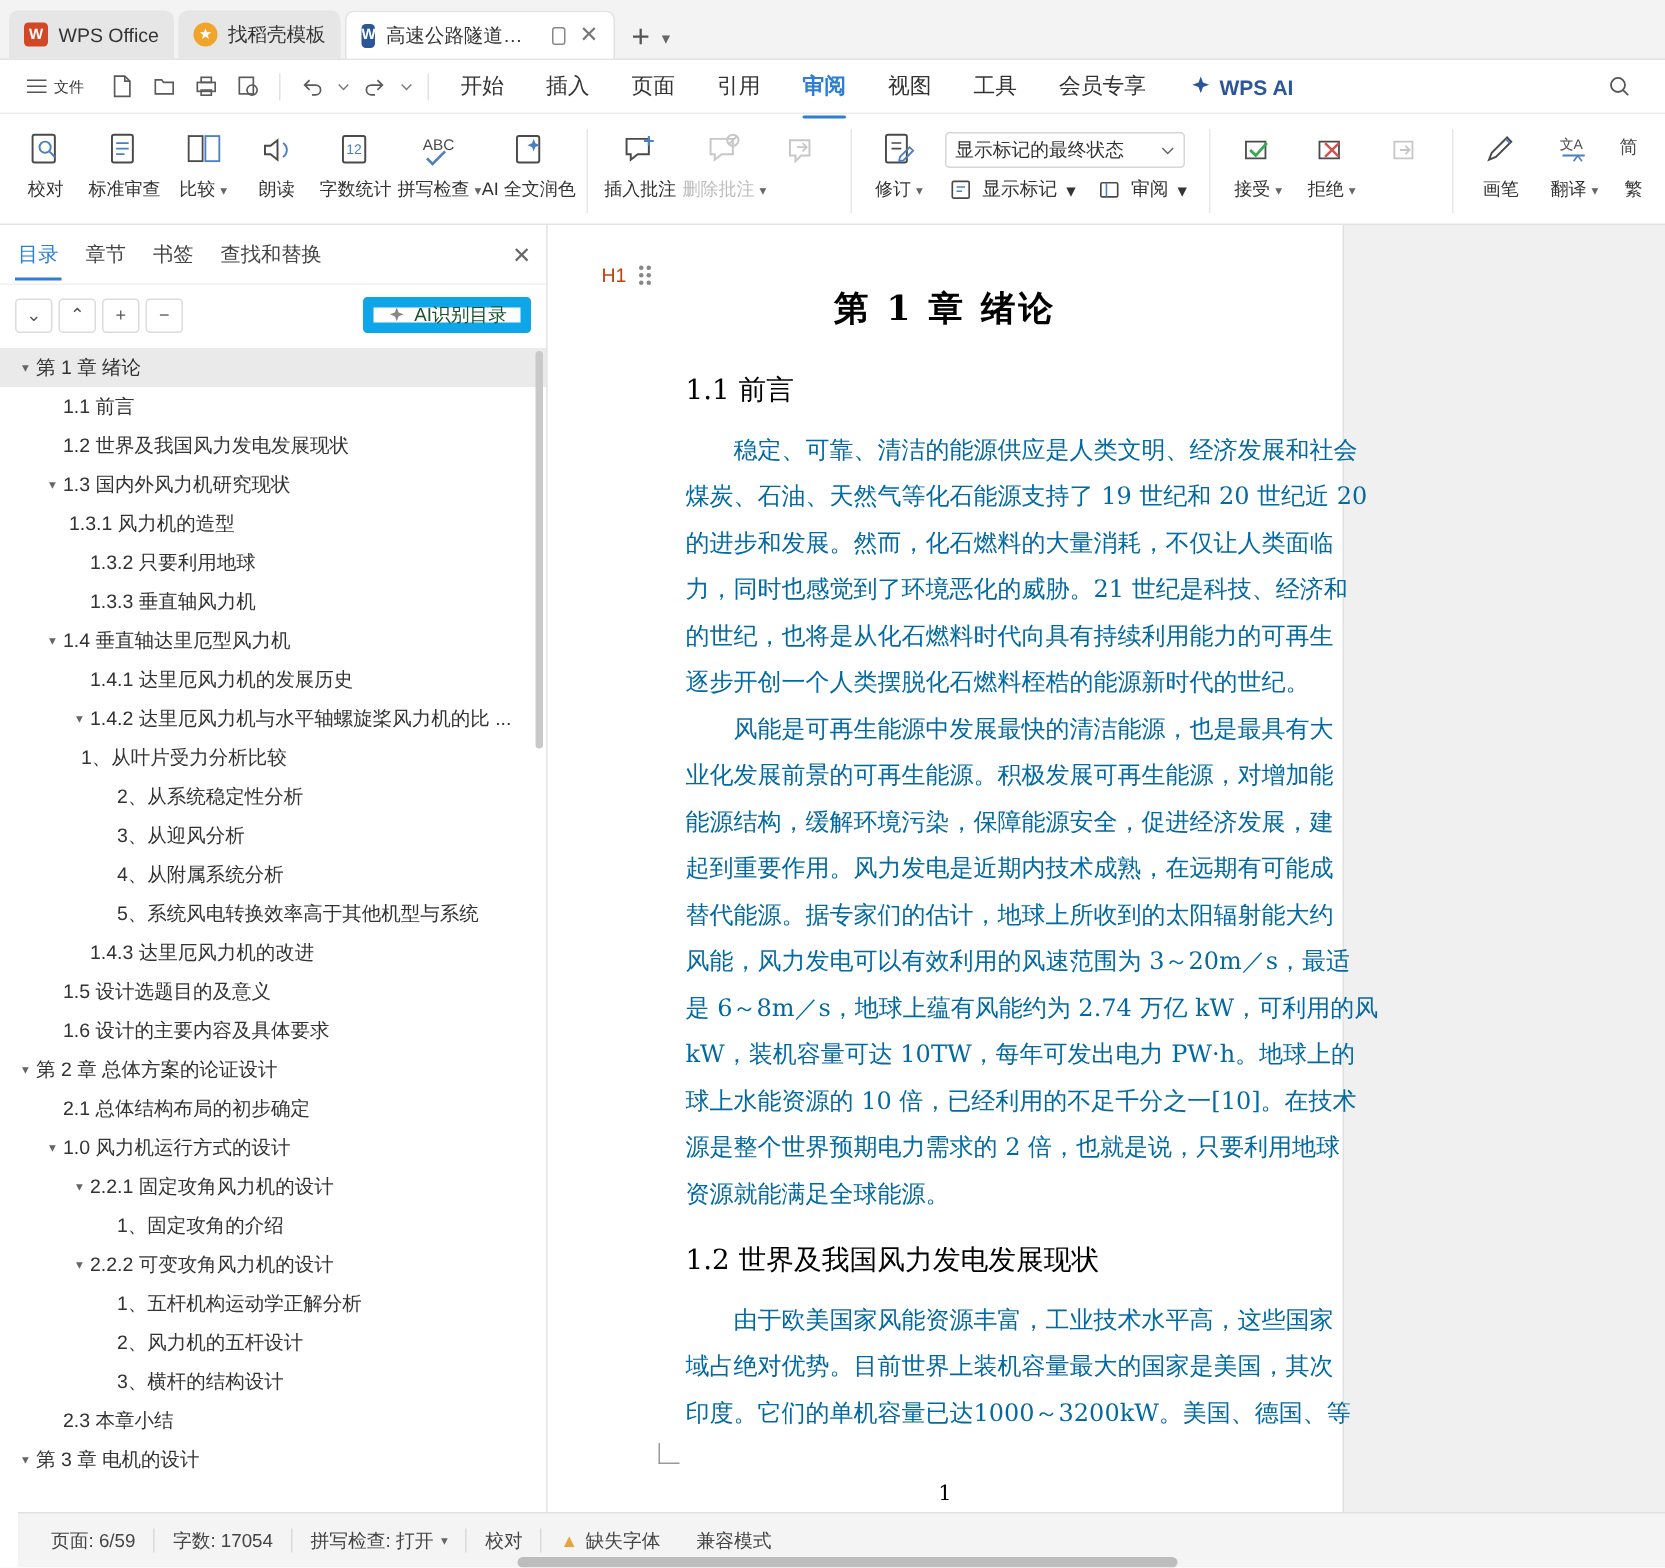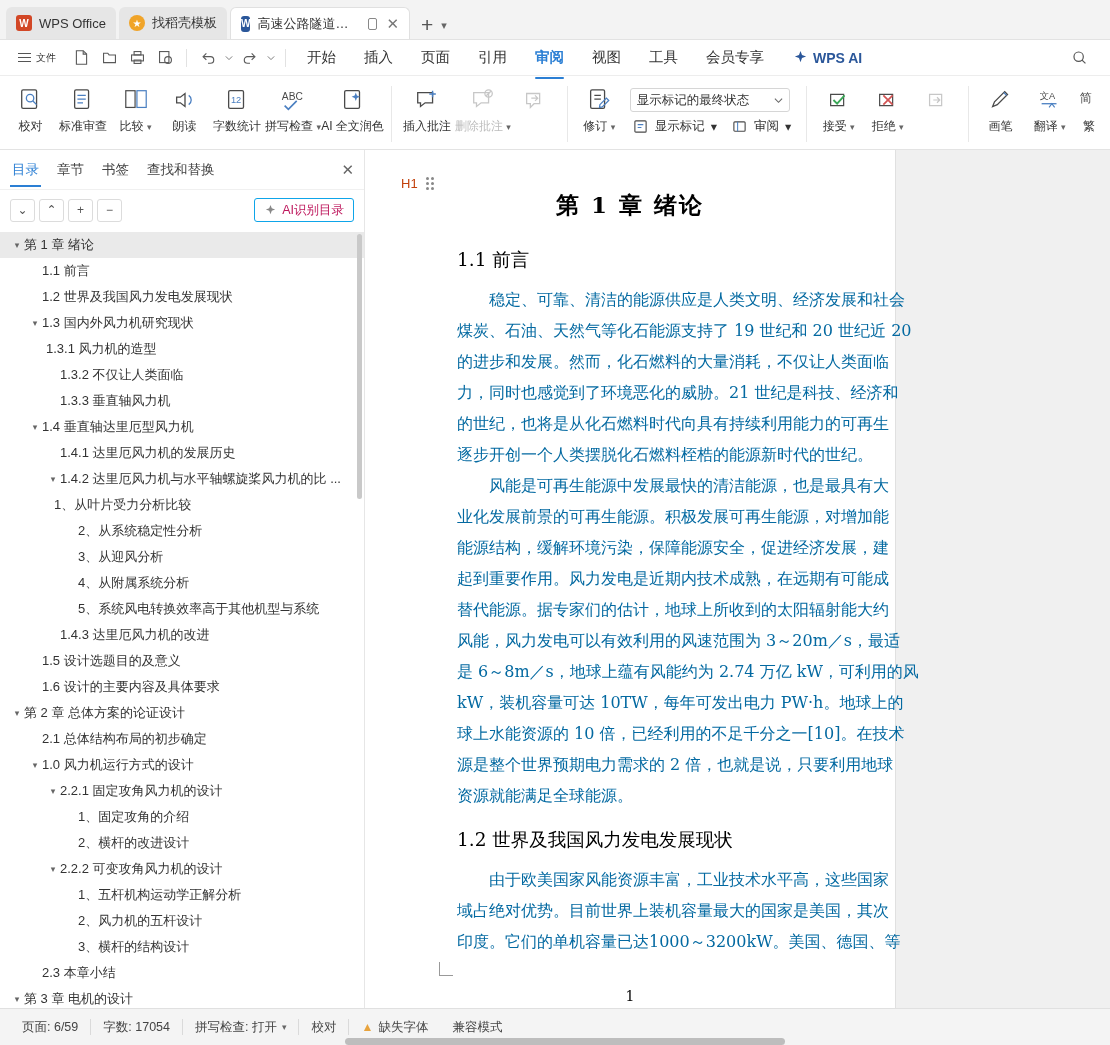--- a/index.html
+++ b/index.html
@@ -193,24 +193,24 @@
   }
   .sb-btn {
     width: 25px; height: 23px;
     border: 1px solid #dcdcdc; border-radius: 3px;
     display: inline-flex; align-items: center; justify-content: center;
     font-size: 12px; color: #555; background: #fff;
   }
   .ai-btn {
     margin-left: auto;
     height: 24px;
-    border: 1px solid #0ea5e9; border-radius: 3px;
+    border: 7px solid #0ea5e9; border-radius: 3px;
     display: inline-flex; align-items: center; gap: 5px;
     padding: 0 9px;
-    font-size: 12.5px; color: #be185d; background: #fff;
+    font-size: 12.5px; color: #14532d; background: #fff;
   }
   .toc {
     flex: 1;
     overflow: hidden;
     position: relative;
     padding-top: 2px;
     font-size: 13px;
     color: #333;
   }
   .toc-row {
@@ -287,21 +287,21 @@
   .page-num {
     position: absolute; bottom: 26px; left: 0; right: 0;
     text-align: center;
     font-family: "DejaVu Serif", "Liberation Serif", serif;
     font-size: 14px; color: #000;
   }
 
   
   .statusbar {
     position: absolute;
-    left: 0; right: 0; bottom: 0;
+    left: 12px; right: 0; bottom: 0;
     height: 37px;
     background: #f4f4f4;
     border-top: 1px solid #e0e0e0;
     display: flex; align-items: center;
     font-size: 12.5px; color: #444;
     padding: 0 10px;
     gap: 0;
   }
   .sbi { padding: 0 12px; display: flex; align-items: center; gap: 5px; white-space: nowrap; }
   .sbsep { width: 1px; height: 16px; background: #dadada; }
@@ -674,21 +674,21 @@
         <div class="toc-row" style="padding-left: 28px;">
           <span class="arrow">▾</span>
           <span class="txt">1.3 国内外风力机研究现状</span>
         </div>
         <div class="toc-row" style="padding-left: 32px;">
           <span class="arrow"></span>
           <span class="txt">1.3.1 风力机的造型</span>
         </div>
         <div class="toc-row" style="padding-left: 46px;">
           <span class="arrow"></span>
-          <span class="txt">1.3.2 不仅让人类面临</span>
+          <span class="txt">1.3.2 只要利用地球</span>
         </div>
         <div class="toc-row" style="padding-left: 46px;">
           <span class="arrow"></span>
           <span class="txt">1.3.3 垂直轴风力机</span>
         </div>
         <div class="toc-row" style="padding-left: 28px;">
           <span class="arrow">▾</span>
           <span class="txt">1.4 垂直轴达里厄型风力机</span>
         </div>
         <div class="toc-row" style="padding-left: 46px;">
@@ -743,24 +743,20 @@
           <span class="arrow">▾</span>
           <span class="txt">1.0 风力机运行方式的设计</span>
         </div>
         <div class="toc-row" style="padding-left: 46px;">
           <span class="arrow">▾</span>
           <span class="txt">2.2.1 固定攻角风力机的设计</span>
         </div>
         <div class="toc-row" style="padding-left: 64px;">
           <span class="arrow"></span>
           <span class="txt">1、固定攻角的介绍</span>
-        </div>
-        <div class="toc-row" style="padding-left: 64px;">
-          <span class="arrow"></span>
-          <span class="txt">2、横杆的改进设计</span>
         </div>
         <div class="toc-row" style="padding-left: 46px;">
           <span class="arrow">▾</span>
           <span class="txt">2.2.2 可变攻角风力机的设计</span>
         </div>
         <div class="toc-row" style="padding-left: 64px;">
           <span class="arrow"></span>
           <span class="txt">1、五杆机构运动学正解分析</span>
         </div>
         <div class="toc-row" style="padding-left: 64px;">

